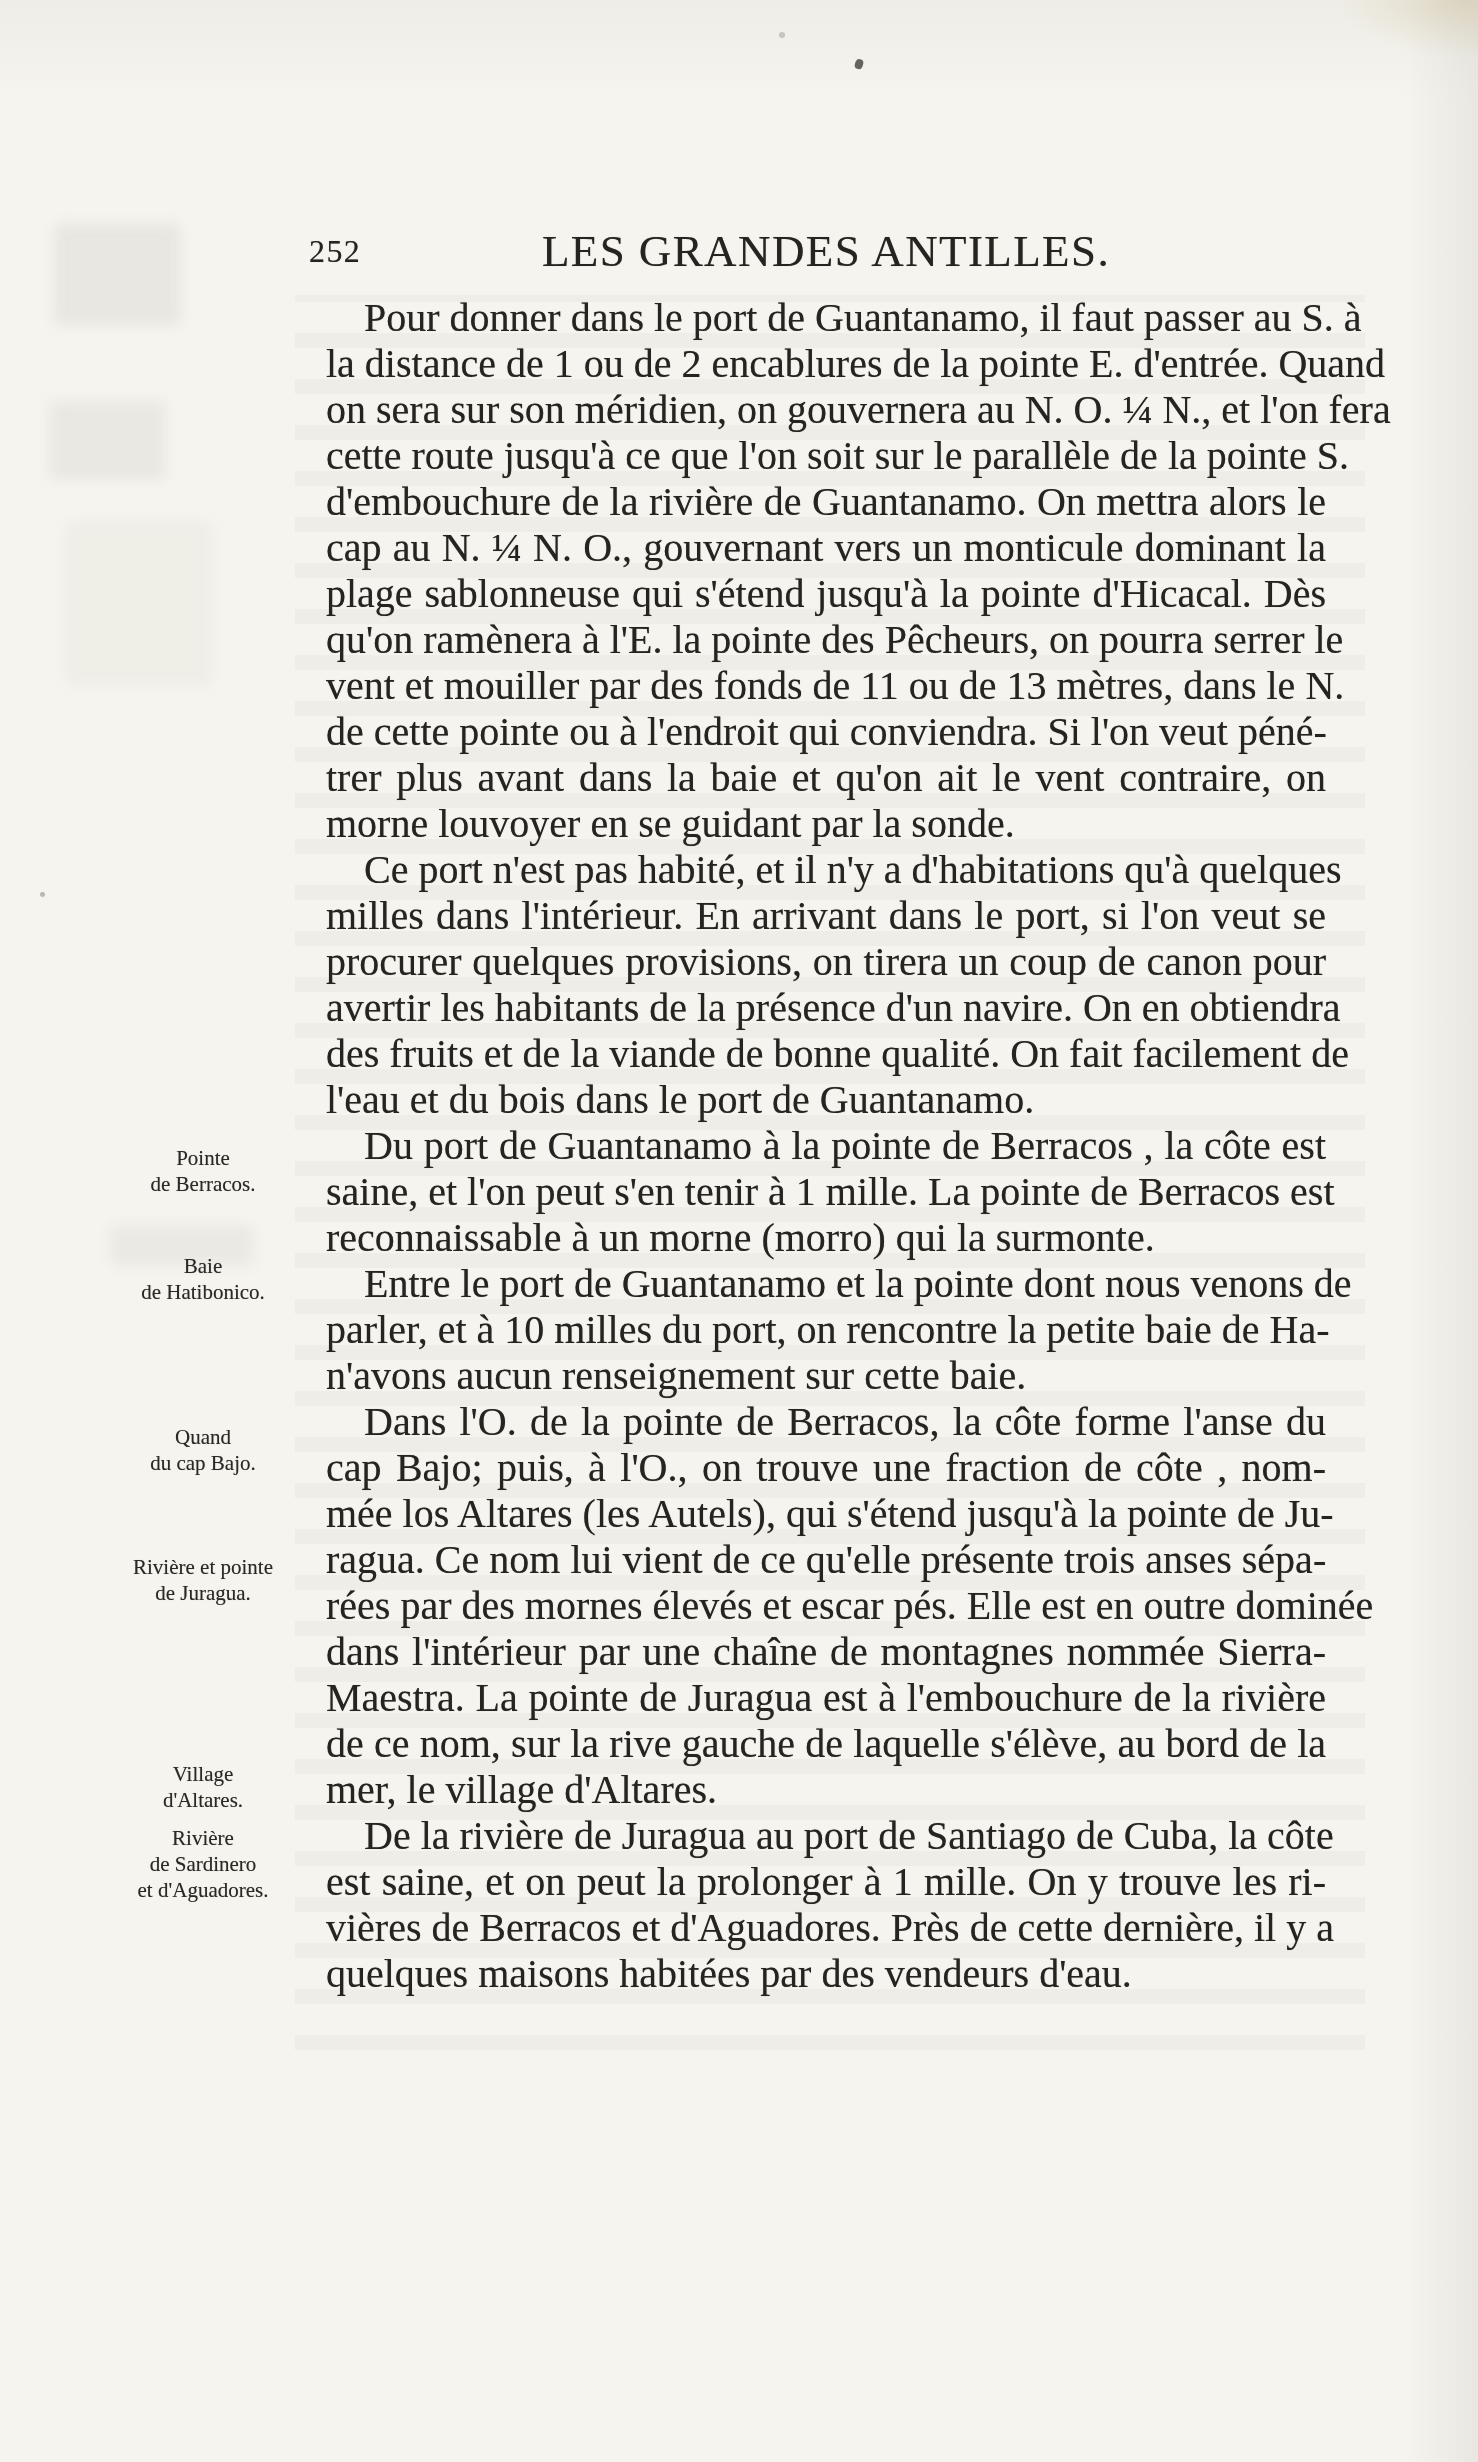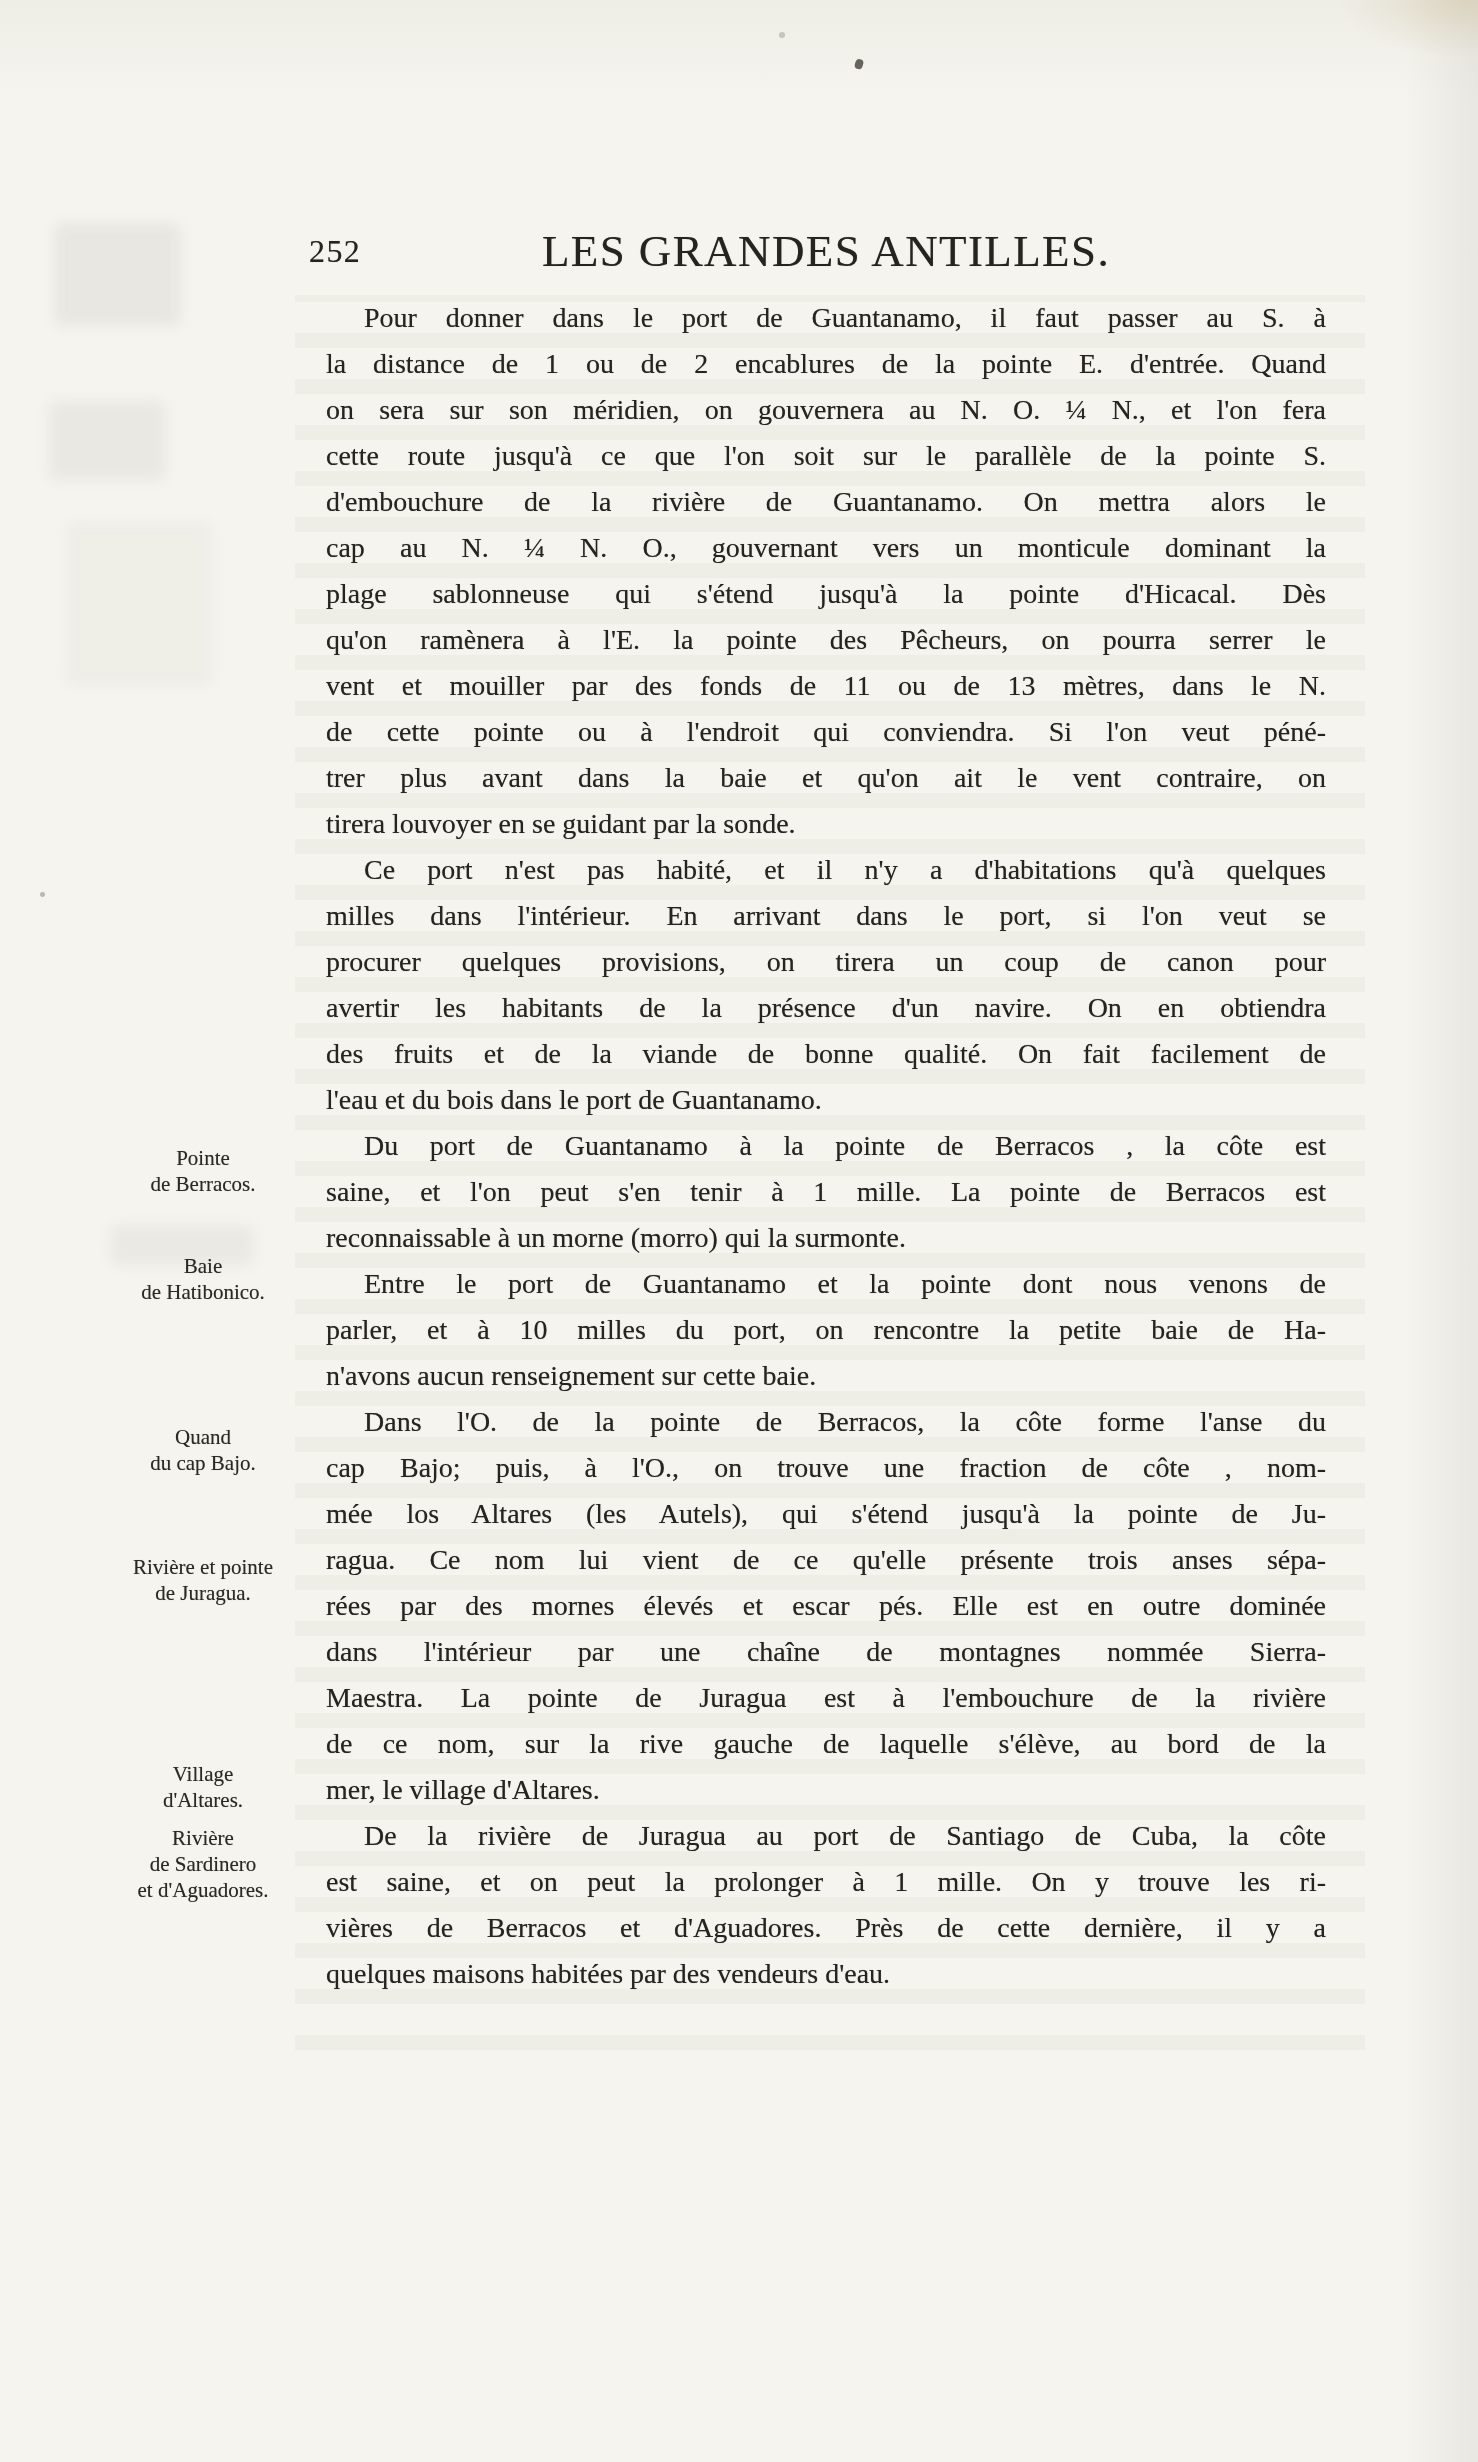--- a/index.html
+++ b/index.html
@@ -57,21 +57,21 @@
   .margin-note.note-3{top:1554px}
   .margin-note.note-4{top:1761px}
   .margin-note.note-5{top:1825px}
   
   .body-text{
     position:absolute;left:326px;top:295px;width:1000px;
   }
   .para{margin:0;padding:0;}
   .line{
     height:46px;line-height:46px;
-    font-size:28px;
+    font-size:40px;
     text-align:justify;
     text-align-last:justify;
     white-space:nowrap;
     text-shadow:0 0 0.7px rgba(38,36,32,0.50);
   }
   .line.first{text-indent:38px;}
   .line.last{text-align-last:left;white-space:normal;}
   
   .ghost-bands{
     position:absolute;left:295px;top:295px;width:1070px;height:1763px;
@@ -153,21 +153,21 @@
         <div class="line">la distance de 1 ou de 2 encablures de la pointe E. d'entrée. Quand</div>
         <div class="line">on sera sur son méridien, on gouvernera au N. O. ¼ N., et l'on fera</div>
         <div class="line">cette route jusqu'à ce que l'on soit sur le parallèle de la pointe S.</div>
         <div class="line">d'embouchure de la rivière de Guantanamo. On mettra alors le</div>
         <div class="line">cap au N. ¼ N. O., gouvernant vers un monticule dominant la</div>
         <div class="line">plage sablonneuse qui s'étend jusqu'à la pointe d'Hicacal. Dès</div>
         <div class="line">qu'on ramènera à l'E. la pointe des Pêcheurs, on pourra serrer le</div>
         <div class="line">vent et mouiller par des fonds de 11 ou de 13 mètres, dans le N.</div>
         <div class="line">de cette pointe ou à l'endroit qui conviendra. Si l'on veut péné-</div>
         <div class="line">trer plus avant dans la baie et qu'on ait le vent contraire, on</div>
-        <div class="line last">tirera louvoyer en se guidant par la sonde.</div>
+        <div class="line last">morne louvoyer en se guidant par la sonde.</div>
       </div>
       <div class="para">
         <div class="line first">Ce port n'est pas habité, et il n'y a d'habitations qu'à quelques</div>
         <div class="line">milles dans l'intérieur. En arrivant dans le port, si l'on veut se</div>
         <div class="line">procurer quelques provisions, on tirera un coup de canon pour</div>
         <div class="line">avertir les habitants de la présence d'un navire. On en obtiendra</div>
         <div class="line">des fruits et de la viande de bonne qualité. On fait facilement de</div>
         <div class="line last">l'eau et du bois dans le port de Guantanamo.</div>
       </div>
       <div class="para">

